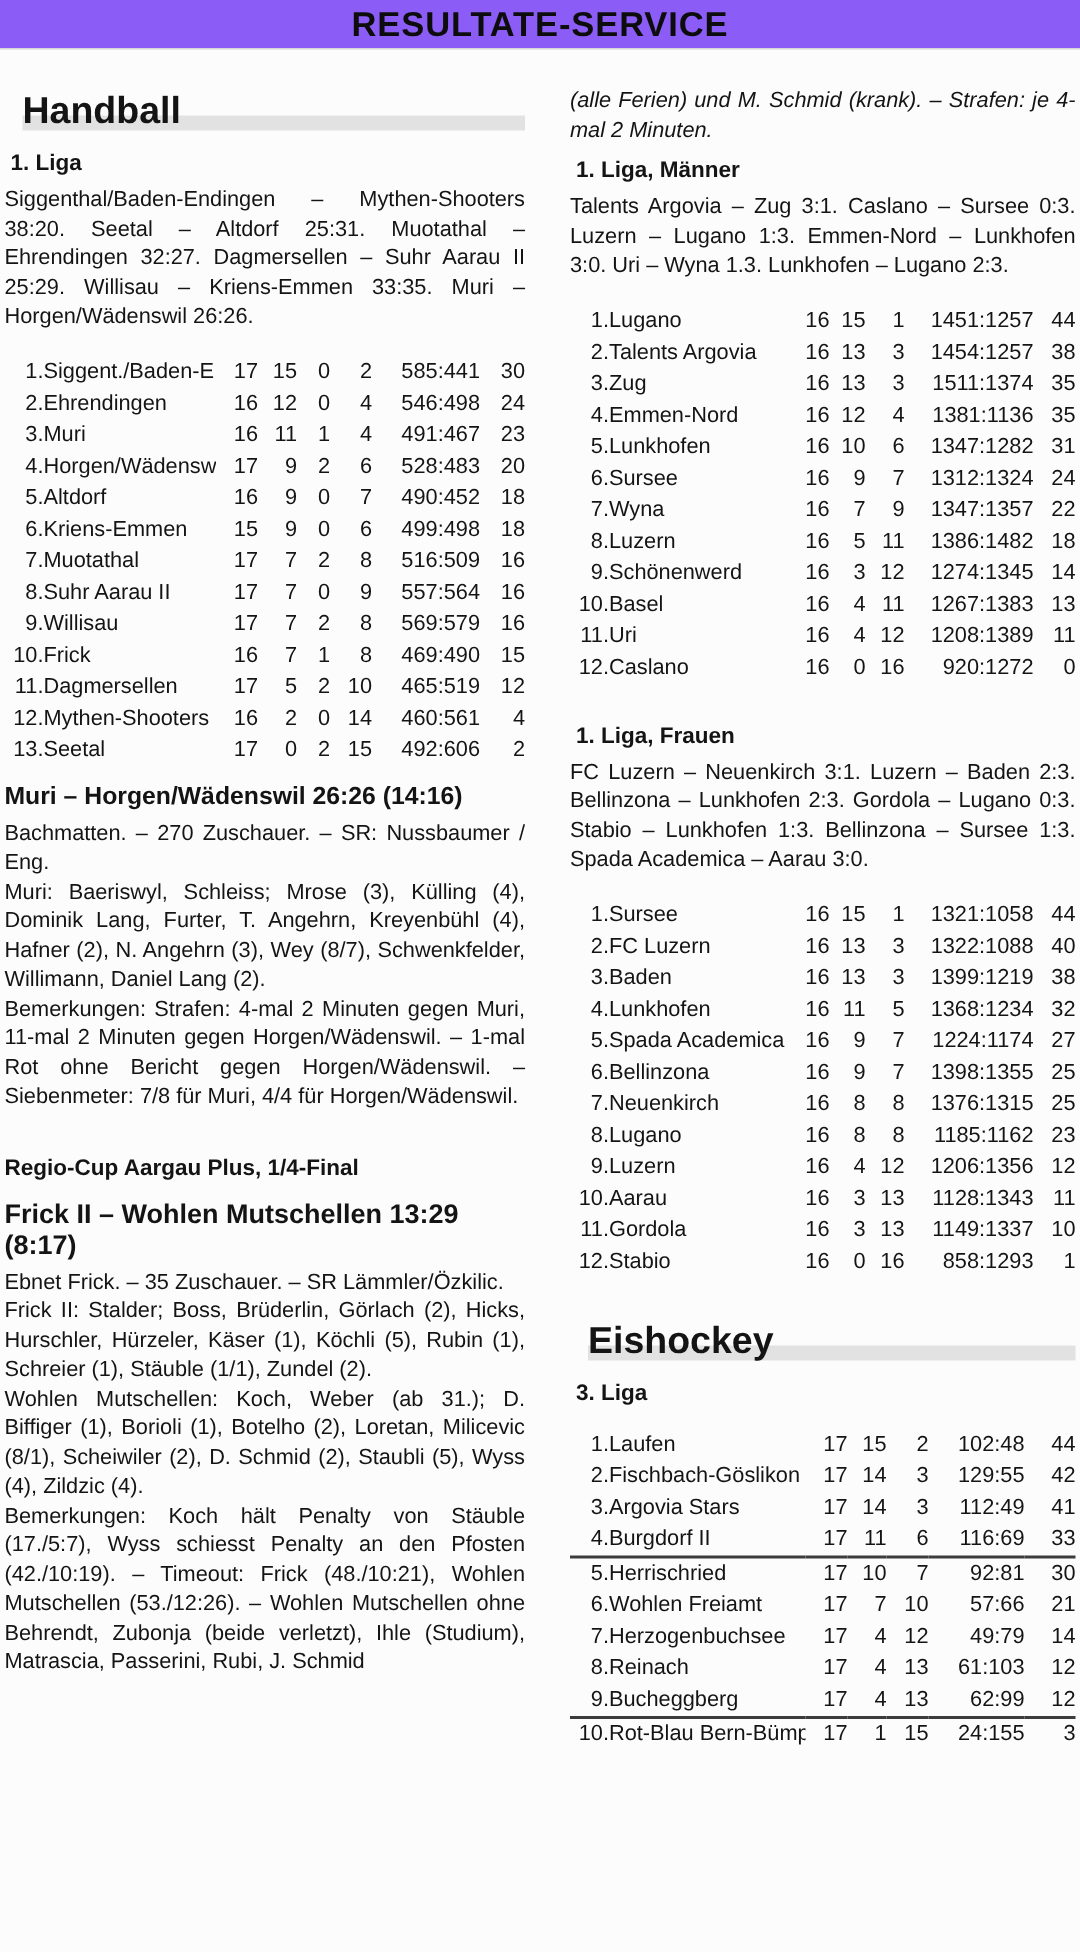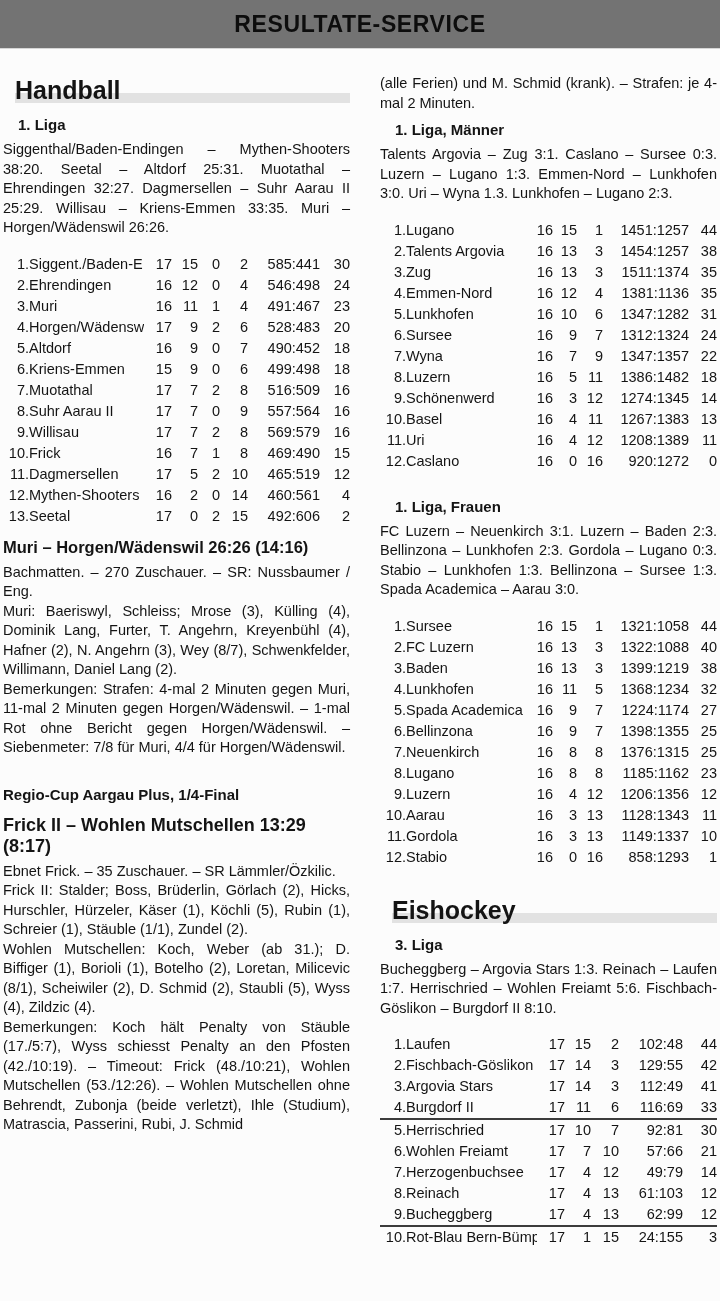--- a/index.html
+++ b/index.html
@@ -3,51 +3,51 @@
 <meta charset="utf-8">
 <style>
   html,body{margin:0;padding:0;}
   body{
     width:720px;height:1301px;overflow:hidden;
     background:#fcfcfc;color:#141414;
     font-family:"Liberation Sans", sans-serif;
     -webkit-font-smoothing:antialiased;
   }
   .masthead{
-    height:48px;background:#737373;
+    height:32px;background:#8b5cf6;
     display:flex;align-items:center;justify-content:center;
     box-shadow:0 1px 0 #d6d6d6;
   }
   .masthead h1{margin:0;font-size:23px;font-weight:700;letter-spacing:.6px;color:#0d0d0d;}
   .columns{display:flex;gap:30px;padding:26px 3px 0 3px;}
   .col-left{width:347px;flex:none;}
   .col-right{width:337px;flex:none;}
 
   .section-head{position:relative;height:34px;margin:0 0 2px 12px;}
   .section-head .bar{position:absolute;left:0;right:0;bottom:5px;height:10px;background:#e2e2e2;}
   .section-head h2{position:relative;margin:0;font-size:25px;line-height:32px;font-weight:700;}
 
-  .league{font-size:15px;font-weight:700;margin:8px 0 7px 15px;}
+  .league{font-size:15px;font-weight:700;margin:8px 0 7px 4px;}
   p.body-text{font-size:14.5px;line-height:19.5px;text-align:justify;margin:0;}
   .report-title{font-size:16.5px;font-weight:700;margin:10px 0 5px 0;line-height:21px;}
   .cup-round{font-size:15px;font-weight:700;margin:28px 0 12px 0;}
   .cup-title{font-size:18px;font-weight:700;margin:2px 0 5px 0;line-height:21px;}
 
   table.standings{width:100%;border-collapse:collapse;margin:16px 0 0 0;font-size:14.5px;table-layout:fixed;}
   table.standings td{padding:1px 0;line-height:19px;white-space:nowrap;overflow:hidden;}
   td.c-rank{width:26px;text-align:right;padding-right:8px;}
   td.c-team{text-align:left;}
   td.c-sp,td.c-w,td.c-u,td.c-l,td.c-tore,td.c-pkt{text-align:right;}
   .hb td.c-sp{width:28px}.hb td.c-w{width:26px}.hb td.c-u{width:22px}.hb td.c-l{width:28px}.hb td.c-tore{width:72px}.hb td.c-pkt{width:30px}
   .vb td.c-sp{width:24px}.vb td.c-w{width:24px}.vb td.c-l{width:26px}.vb td.c-tore{width:86px}.vb td.c-pkt{width:28px}
   .eh td.c-sp{width:28px}.eh td.c-w{width:26px}.eh td.c-l{width:28px}.eh td.c-tore{width:64px}.eh td.c-pkt{width:34px}
   tr.sep-after td{border-bottom:2px solid #3c3c3c;}
 
   .mt-section{margin-top:26px;}
-  .carryover{margin-top:4px;}
+  .carryover{margin-top:4px;font-style:italic;}
 </style>
 </head>
 <body>
 
 <header class="masthead">
   <h1>RESULTATE-SERVICE</h1>
 </header>
 
 <div class="columns">
 
@@ -483,21 +483,20 @@
           </tr>
         </tbody>
     </table>
 
     <div class="section-head mt-section">
       <span class="bar"></span>
       <h2>Eishockey</h2>
     </div>
 
     <div class="league">3. Liga</div>
-    <p class="body-text">Bucheggberg – Argovia Stars 1:3. Reinach – Laufen 1:7. Herrischried – Wohlen Freiamt 5:6. Fischbach-Göslikon – Burgdorf II 8:10.</p>
 
     <table class="standings eh">
       <tbody>
 
           <tr class="trow">
             <td class="c-rank">1.</td>
             <td class="c-team">Laufen</td>
             <td class="c-sp">17</td>
             <td class="c-w">15</td>
             <td class="c-l">2</td>

